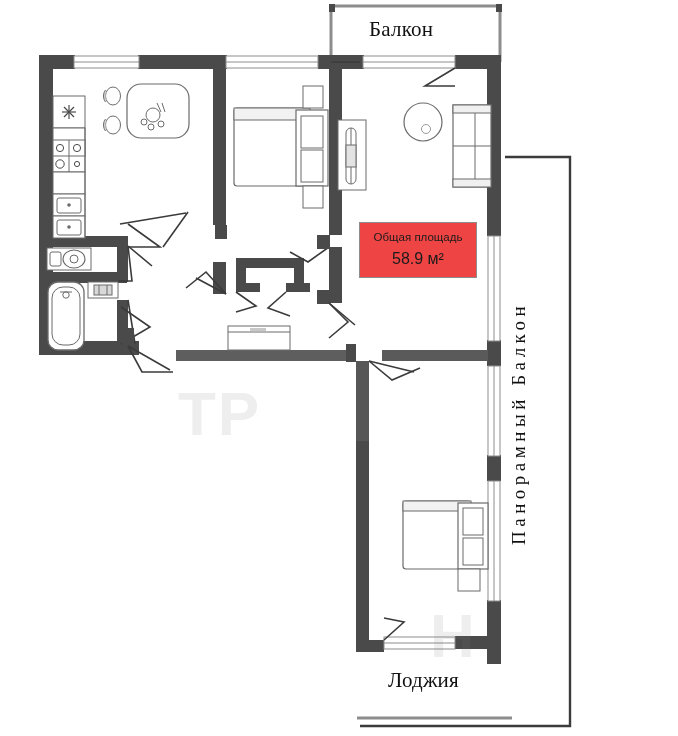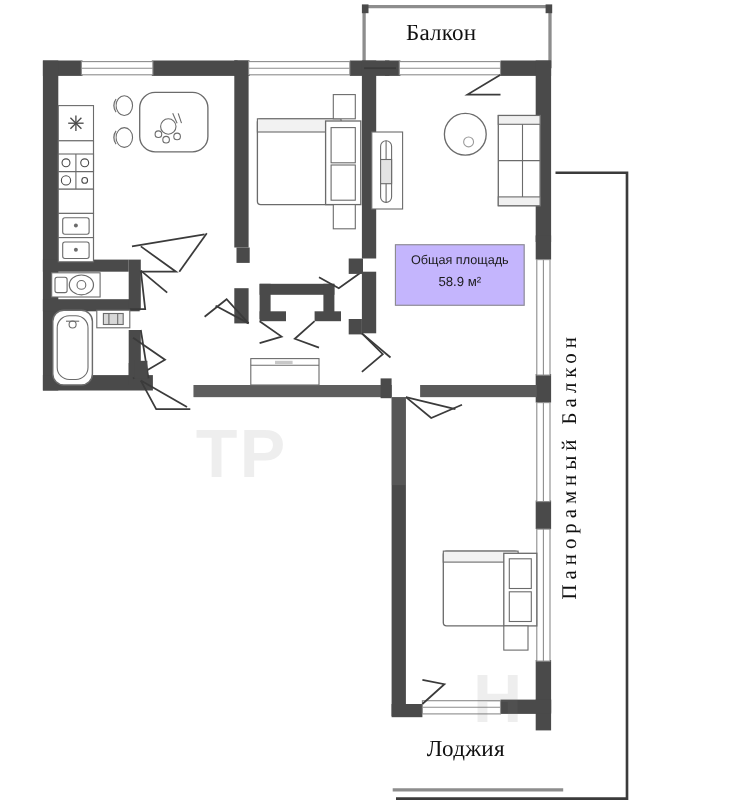--- a/index.html
+++ b/index.html
@@ -7,32 +7,32 @@
     width:678px;height:736px;overflow:hidden;
     font-family:"Liberation Sans","DejaVu Sans",sans-serif;
     position:relative;
   }
   #plan-root{position:absolute;left:0;top:0;width:678px;height:736px;}
   svg#floorplan{display:block;width:678px;height:736px;}
 
   .label-area{
     position:absolute;
     border:1px solid #8d8d8d;
-    background:#c4b5fd;
+    background:#ef4444;
     text-align:center;
     color:#1b1b1b;
     line-height:1.25;
     box-sizing:border-box;
   }
   #area-label{
     left:359px;top:222px;width:118px;height:56px;
     padding-top:7px;
     font-size:11.5px;
   }
-  #area-label .val{font-size:12px;display:block;margin-top:5px;}
+  #area-label .val{font-size:16px;display:block;margin-top:5px;}
 
   .plan-text{position:absolute;color:#111111;white-space:nowrap;font-family:Liberation Serif, serif;}
   #balcony-top-label{
     left:369px;top:17px;font-size:21px;letter-spacing:.2px;
   }
   #loggia-label{
     left:388px;top:668px;font-size:21px;letter-spacing:.2px;text-align:right;
   }
   #panoramic-label{
     left:508px;top:185px;

